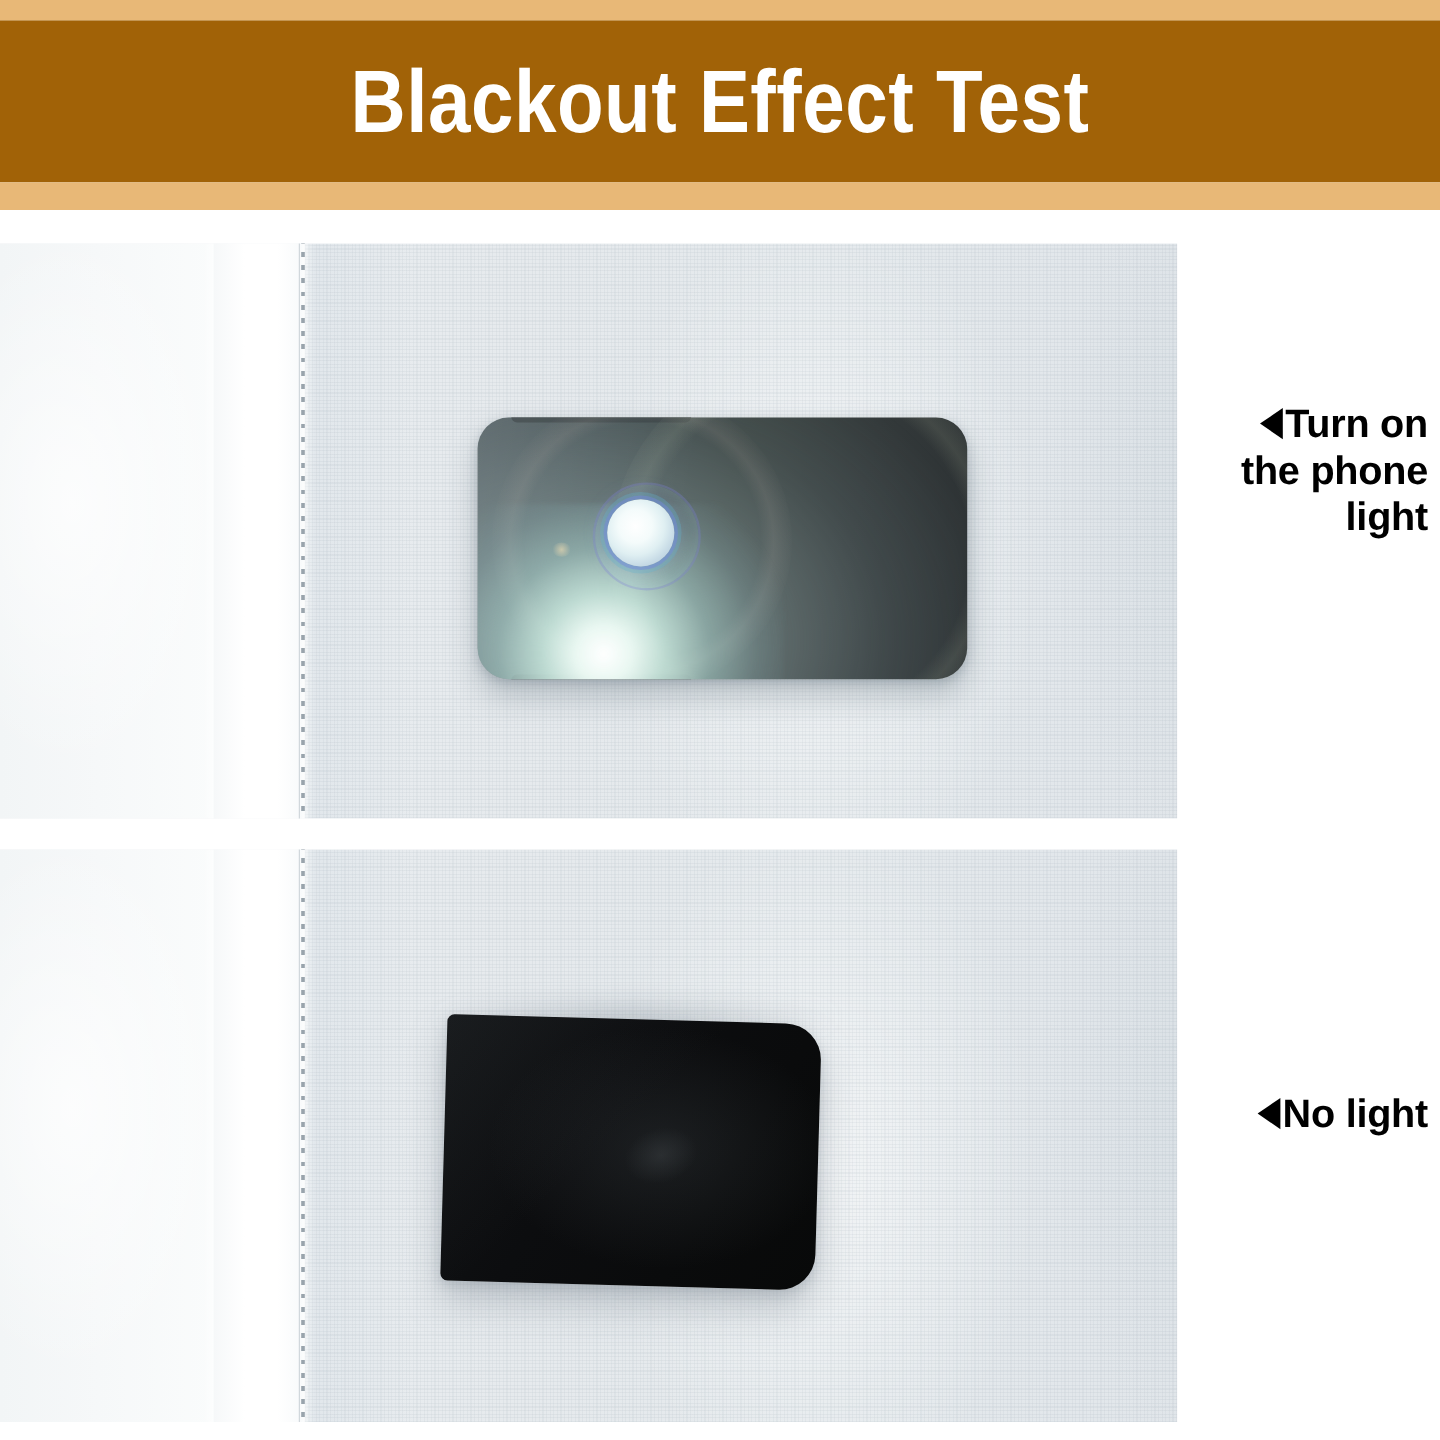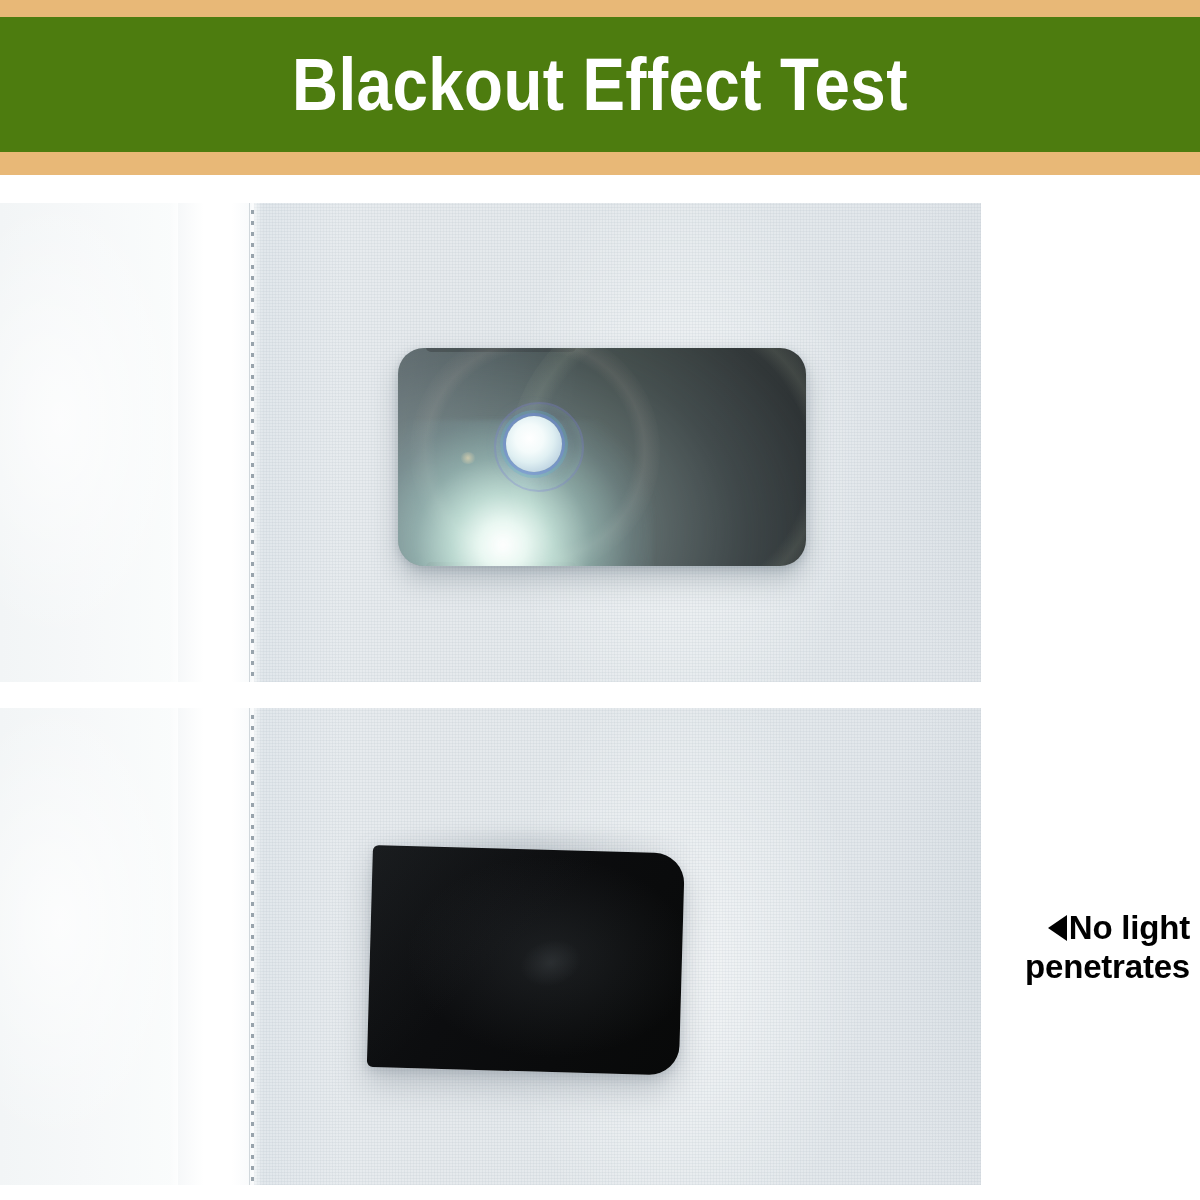--- a/index.html
+++ b/index.html
@@ -8,21 +8,21 @@
     width:1200px;height:1200px;overflow:hidden;position:relative;
     font-family:"Liberation Sans","DejaVu Sans",sans-serif;
     -webkit-font-smoothing:antialiased;
   }
   #page{position:absolute;inset:0;width:1200px;height:1200px;background:#fff;}
 
   
   .band-top{position:absolute;left:0;top:0;width:1200px;height:17px;background:#e8b877;}
   .band-bottom{position:absolute;left:0;top:152px;width:1200px;height:23px;background:#e8b877;}
   .title-bar{
-    position:absolute;left:0;top:17px;width:1200px;height:135px;background:#4d7c0f;
+    position:absolute;left:0;top:17px;width:1200px;height:135px;background:#a16207;
     display:flex;align-items:center;justify-content:center;overflow:hidden;
   }
   .title-text{
     color:#ffffff;font-weight:700;font-size:74px;line-height:1;
     letter-spacing:0.5px;transform:scaleX(0.86);transform-origin:center;
     white-space:nowrap;text-align:center;
   }
 
   
   .photo{
@@ -227,19 +227,23 @@
     <div class="seam-line"></div>
     <div class="seam"></div>
 
     <div class="phone-shadow-dark"></div>
     <div id="phone-dark">
       <div class="dark-sheen"></div>
       <div class="dark-smudge"></div>
     </div>
   </div>
 
+  <div class="caption" id="caption-top">
+    <div><span class="arrow"></span><span>Turn on</span></div>
+    <div>the phone</div>
+    <div>light</div>
+  </div>
 
   <div class="caption" id="caption-bottom">
     <div><span class="arrow"></span><span>No light</span></div>
-    <div>penetrates</div>
   </div>
 
 </div>
 
 </body></html>

